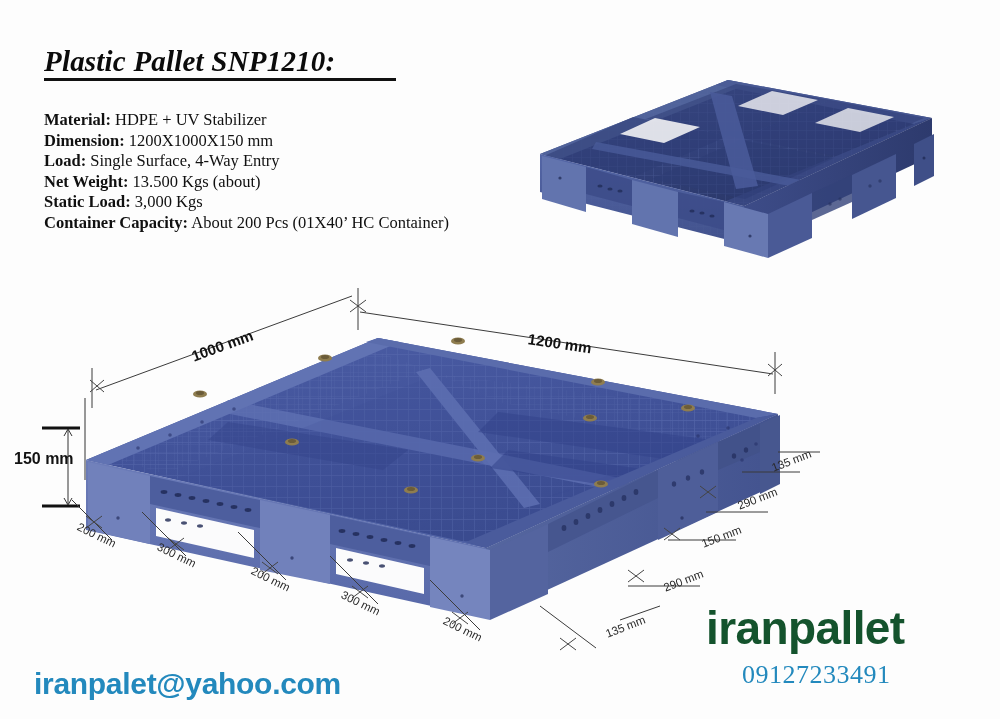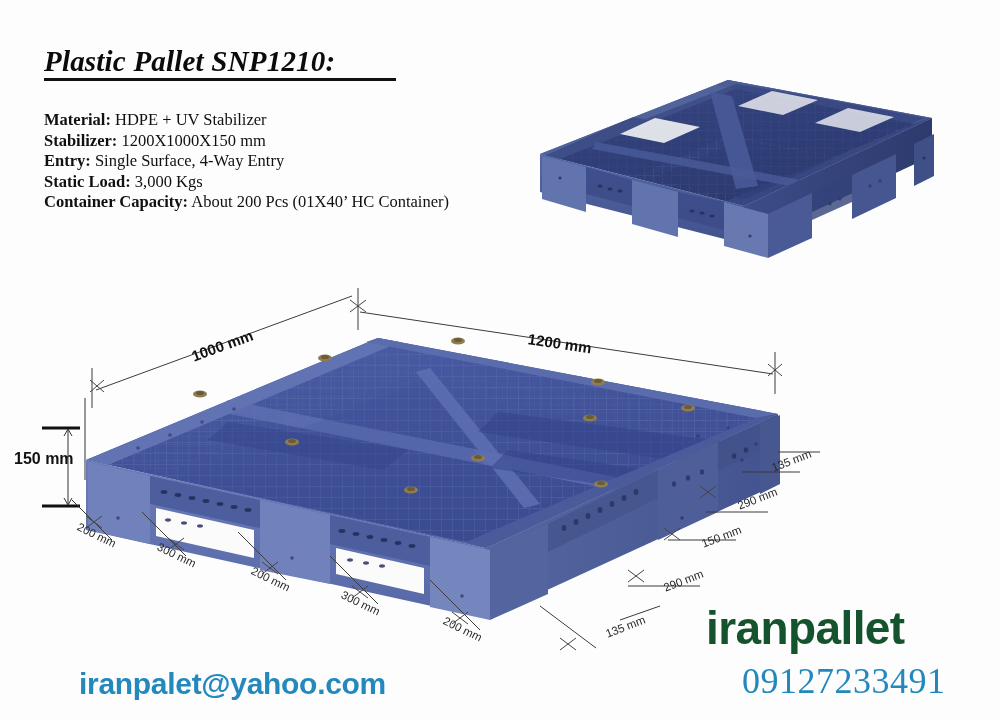--- a/index.html
+++ b/index.html
@@ -43,57 +43,61 @@
     white-space:nowrap;
     transform-origin:0 50%;
   }
   .dim.thin{font-weight:normal;color:#2a2a2a;}
 
   
   .email{
     position:absolute;left:34px;top:667px;
     font-family:"Liberation Sans", sans-serif;
     font-weight:bold;font-size:30px;color:#2389bd;
-    letter-spacing:-.3px;white-space:nowrap;margin-left:45px;
+    letter-spacing:-.3px;white-space:nowrap;
   }
   .brand{
     position:absolute;left:706px;top:601px;
     font-family:"Liberation Sans", sans-serif;
     font-weight:bold;font-size:46px;color:#14532d;
     letter-spacing:-.6px;white-space:nowrap;
   }
   .phone{
     position:absolute;left:742px;top:660px;
     font-family:"Liberation Serif", serif;
-    font-size:36px;color:#2389bd;
+    font-size:26px;color:#2389bd;
     letter-spacing:.5px;white-space:nowrap;
   }
 </style>
 </head>
 <body>
 
 <div id="page">
 
   <div class="title-block">
     <div class="title">Plastic Pallet SNP1210:</div>
     <div class="title-rule"></div>
   </div>
 
   <div class="specs">
     <div class="spec-row">
       <span class="spec-label">Material:</span>
       <span class="spec-value">HDPE + UV Stabilizer</span>
     </div>
     <div class="spec-row">
-      <span class="spec-label">Stabilizer:</span>
+      <span class="spec-label">Dimension:</span>
       <span class="spec-value">1200X1000X150 mm</span>
     </div>
     <div class="spec-row">
-      <span class="spec-label">Entry:</span>
+      <span class="spec-label">Load:</span>
       <span class="spec-value">Single Surface, 4-Way Entry</span>
+    </div>
+    <div class="spec-row">
+      <span class="spec-label">Net Weight:</span>
+      <span class="spec-value">13.500 Kgs (about)</span>
     </div>
     <div class="spec-row">
       <span class="spec-label">Static Load:</span>
       <span class="spec-value"> 3,000 Kgs</span>
     </div>
     <div class="spec-row">
       <span class="spec-label">Container Capacity:</span>
       <span class="spec-value">About 200 Pcs (01X40’ HC Container)</span>
     </div>
   </div>

